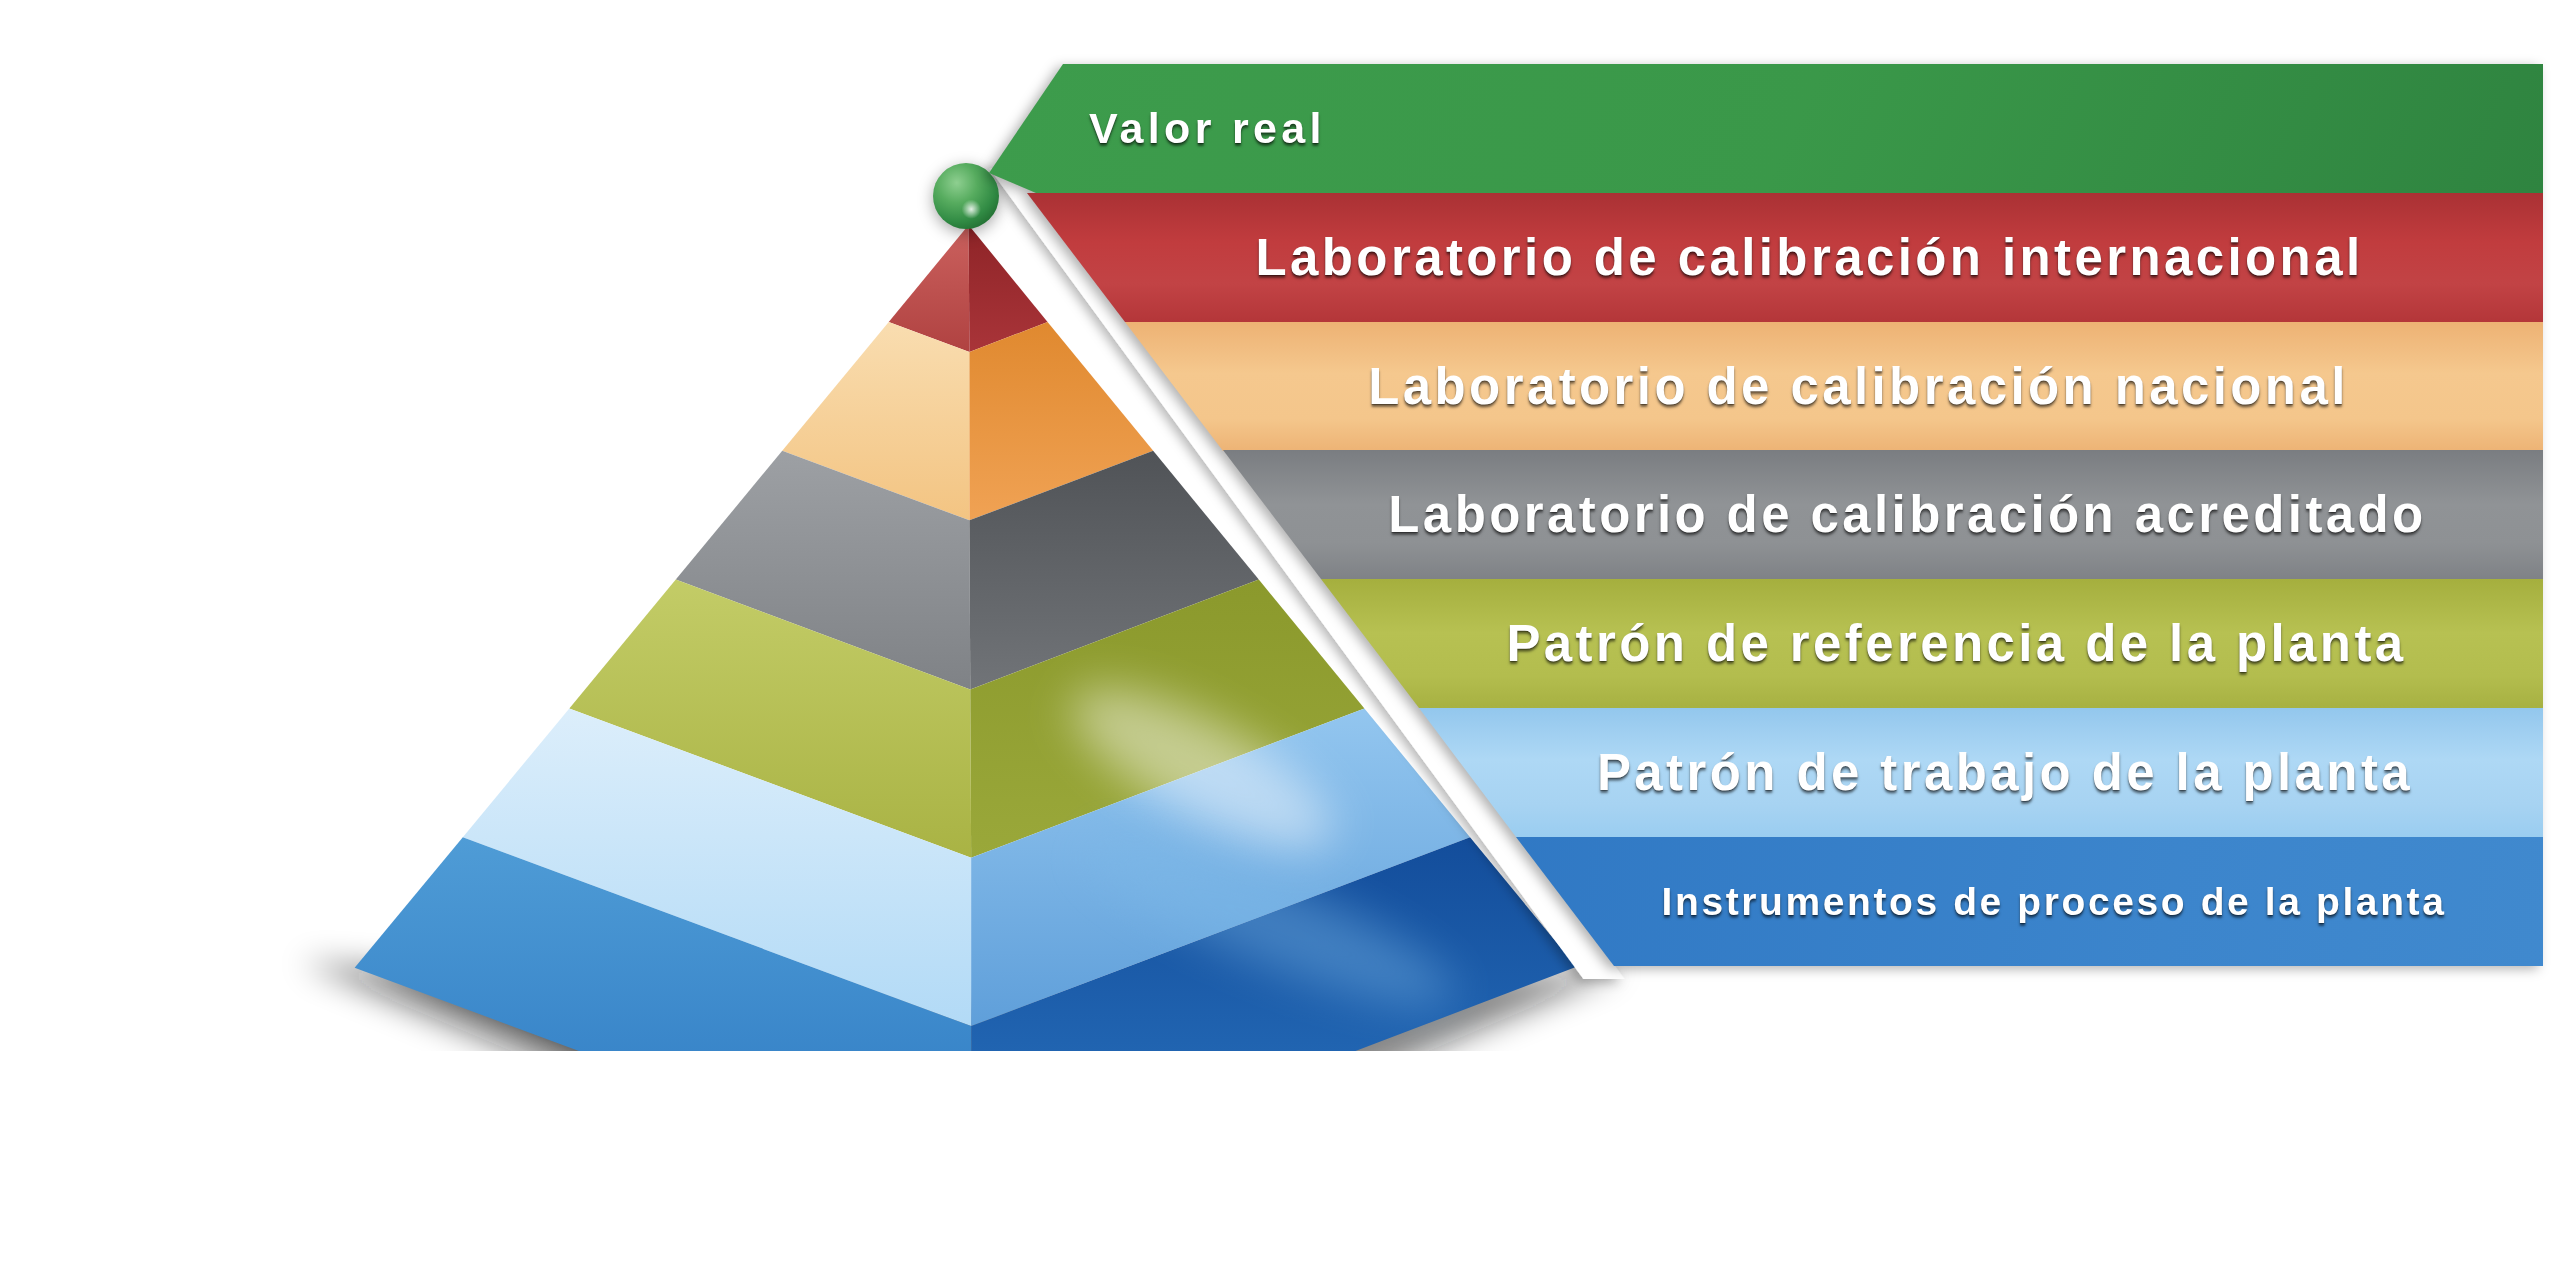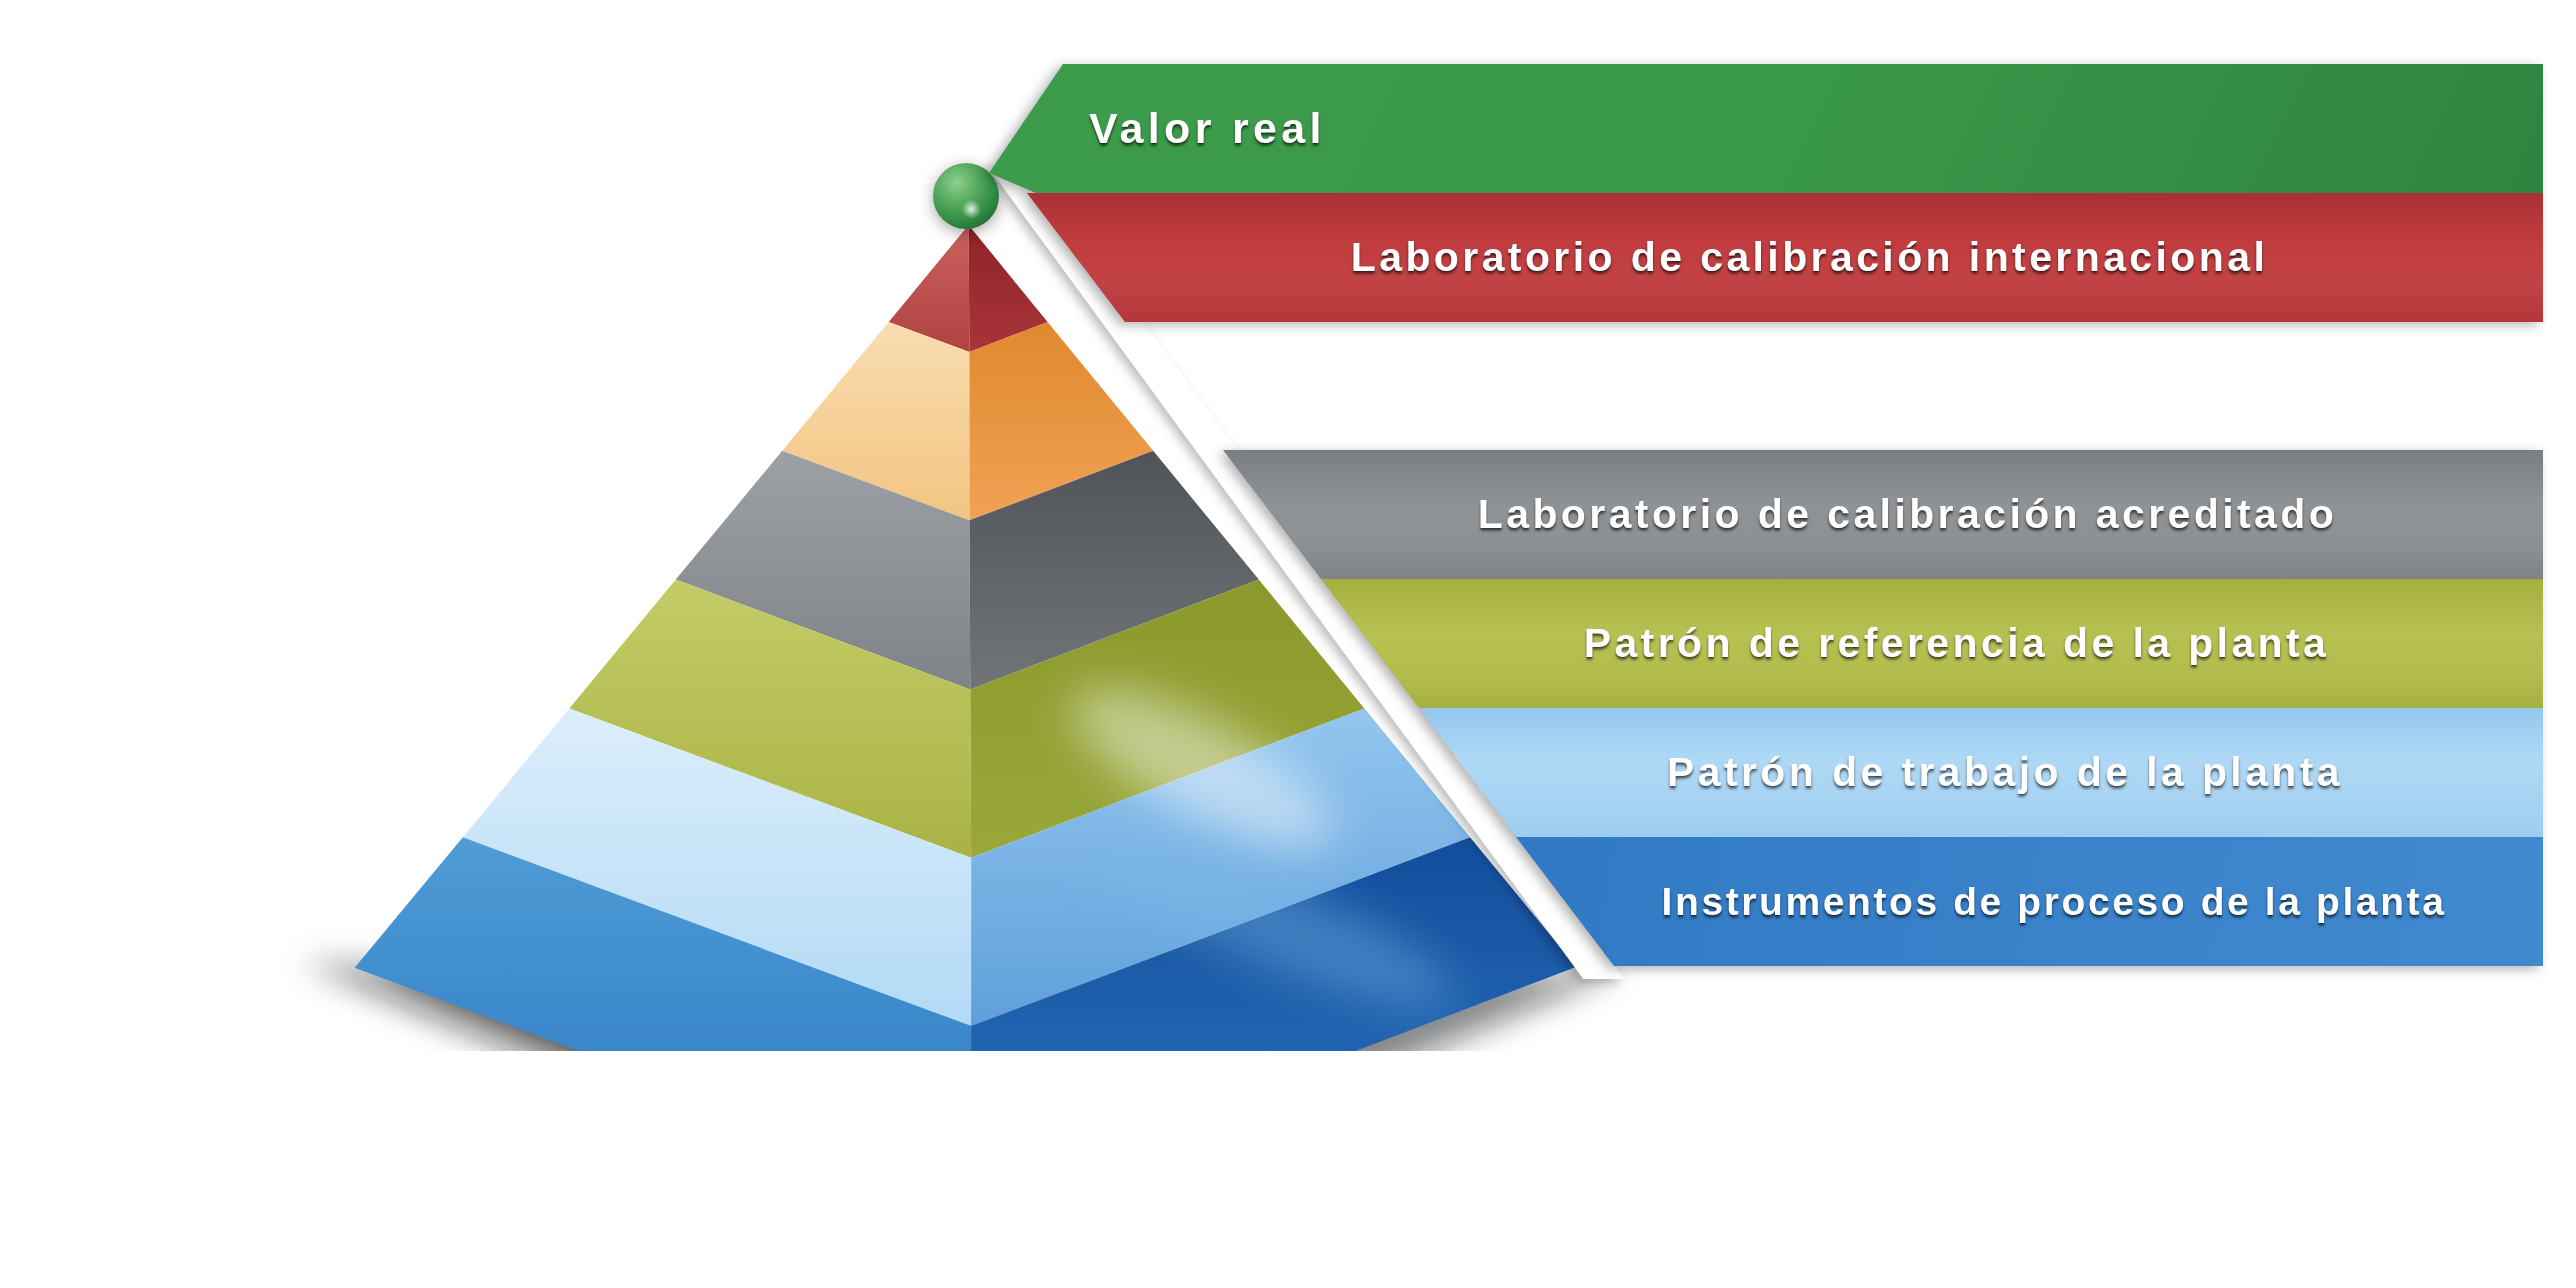--- a/index.html
+++ b/index.html
@@ -14,21 +14,21 @@
   #bands{
     position:absolute;left:0;top:64px;width:2543px;height:902px;
     filter:drop-shadow(-4.3px 3.4px 6px rgba(0,0,0,0.30));
   }
   .band{
     position:absolute;left:0;width:2543px;height:129px;
     display:flex;align-items:center;
     white-space:nowrap;
   }
   .band .lbl{
-    color:#ffffff;font-weight:700;font-size:41px;letter-spacing:3.4px;
+    color:#ffffff;font-weight:700;font-size:51px;letter-spacing:3.4px;
     text-shadow:0 2.6px 2.6px rgba(0,0,0,0.50),0 0.9px 0.9px rgba(0,0,0,0.35);
     width:100%;
   }
   
   #band1{top:0;
     background:linear-gradient(115deg,#2b7c3c 0%,#3d9c4c 38%,#3a9849 70%,#2f8440 100%);
     clip-path:polygon(1063px 0,100% 0,100% 100%,1036px 100%,989px 109px);}
   #band1 .lbl{text-align:left;padding-left:1089px;font-size:43px;letter-spacing:4.3px;}
   
   #band2{top:129px;
@@ -173,20 +173,23 @@
 
   <div id="sphere"></div>
 
   <div id="bands">
     <div class="band" id="band1">
       <div class="lbl">Valor real</div>
     </div>
     <div class="band" id="band2">
       <div class="lbl">Laboratorio de calibración internacional</div>
     </div>
+    <div class="band" id="band3">
+      <div class="lbl">Laboratorio de calibración nacional</div>
+    </div>
     <div class="band" id="band4">
       <div class="lbl">Laboratorio de calibración acreditado</div>
     </div>
     <div class="band" id="band5">
       <div class="lbl">Patrón de referencia de la planta</div>
     </div>
     <div class="band" id="band6">
       <div class="lbl">Patrón de trabajo de la planta</div>
     </div>
     <div class="band" id="band7">

